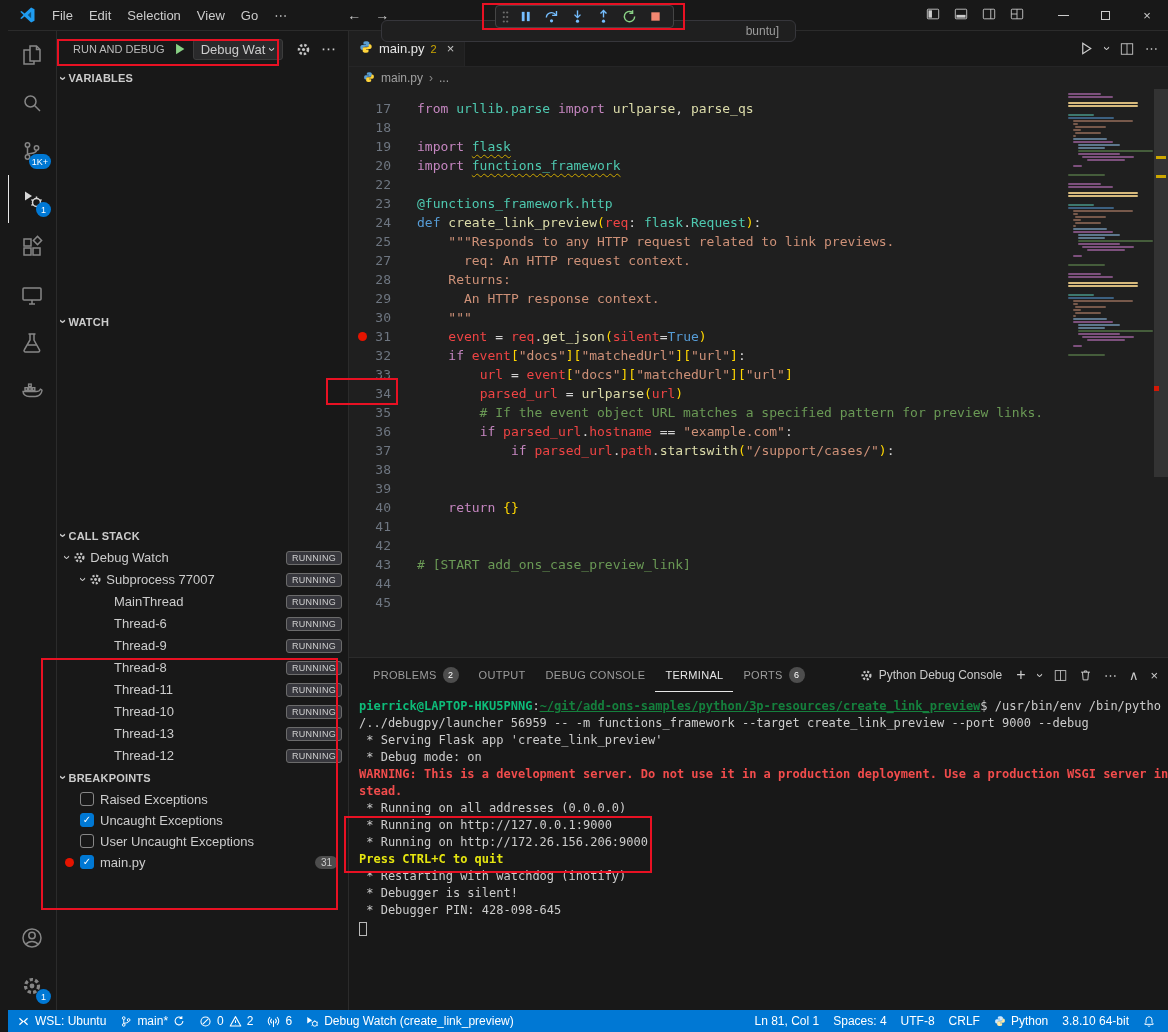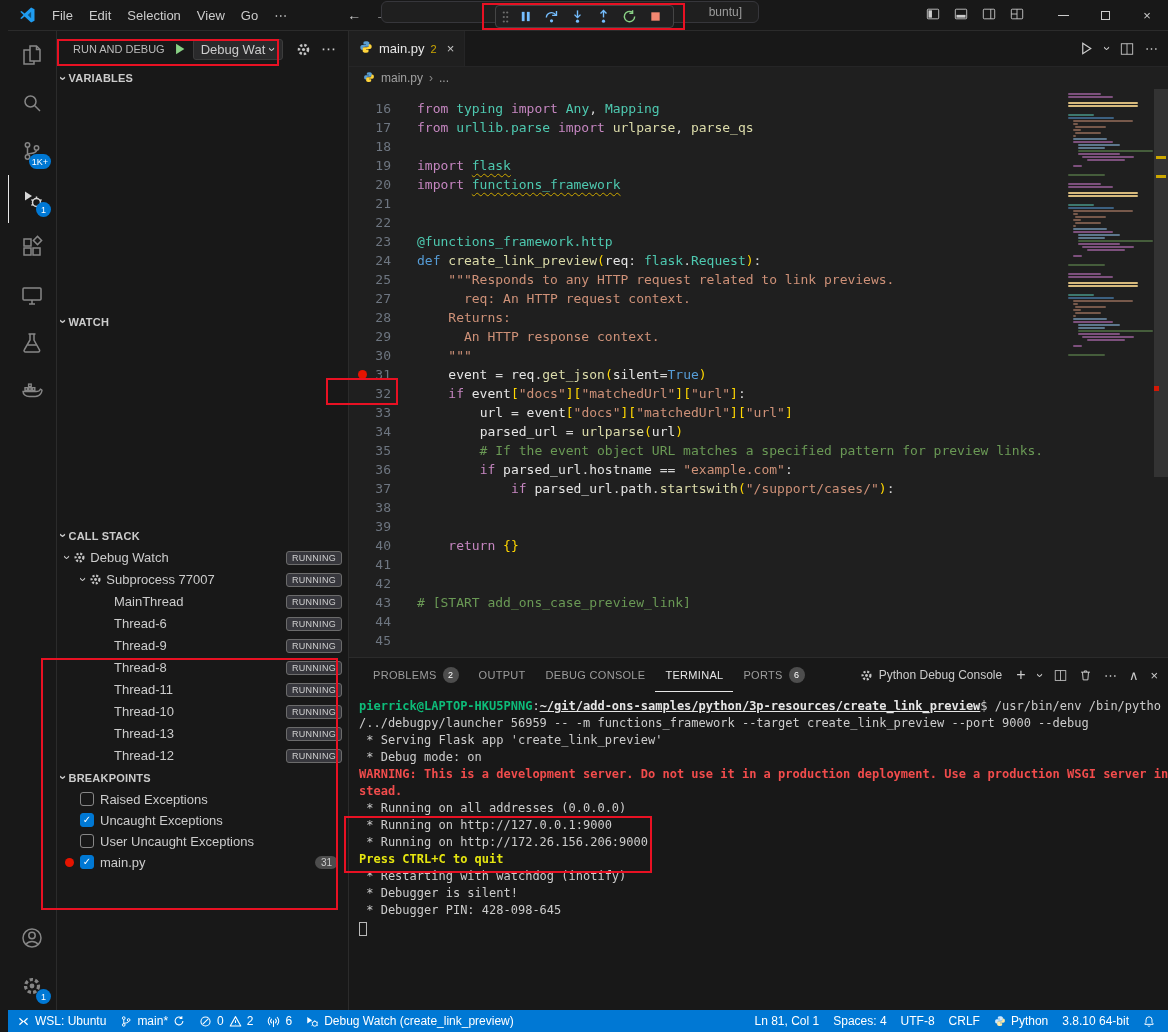--- a/index.html
+++ b/index.html
@@ -5,21 +5,21 @@
 *{margin:0;padding:0;box-sizing:border-box;}
 html,body{width:1168px;height:1032px;overflow:hidden;background:#1f1f1f;font-family:"Liberation Sans",sans-serif;}
 .app{position:relative;width:1168px;height:1032px;display:flex;flex-direction:column;background:#181818;color:#ccc;font-size:13px;padding-left:8px;}
 
 .titlebar{flex:0 0 30px;display:flex;align-items:center;background:#181818;border-bottom:1px solid #2b2b2b;position:relative;z-index:5;}
 .logo{margin:0 8px 0 10px;display:flex;align-items:center;}
 .menubar{display:flex;align-items:center;}
 .menu-item{padding:3px 8px;font-size:13px;color:#cccccc;border-radius:4px;cursor:pointer;}
 .nav-arrows{display:flex;gap:14px;margin-left:52px;color:#cfcfcf;font-size:14px;}
 .nav-arrows span{cursor:pointer;}
-.command-center{position:absolute;left:373px;top:1px;width:378px;height:22px;background:#1f1f1f;border:1px solid #36363b;border-radius:6px;color:#9d9d9d;font-size:12px;display:flex;align-items:center;justify-content:flex-end;padding-right:16px;z-index:4;}
+.command-center{position:absolute;left:373px;top:20px;width:415px;height:22px;background:#1f1f1f;border:1px solid #36363b;border-radius:6px;color:#9d9d9d;font-size:12px;display:flex;align-items:center;justify-content:flex-end;padding-right:16px;z-index:4;}
 .debug-toolbar{position:absolute;left:487px;top:5px;height:23px;display:flex;align-items:center;gap:2px;background:#202021;border:1px solid #454545;border-radius:4px;padding:0 6px;z-index:10;}
 .dbg-btn{width:24px;height:21px;display:flex;align-items:center;justify-content:center;cursor:pointer;}
 .grip{display:flex;align-items:center;margin-right:2px;cursor:grab;}
 .window-controls{margin-left:auto;display:flex;align-items:center;height:30px;}
 .layout-icons{display:flex;gap:14px;margin-right:18px;align-items:center;}
 .wc-btn{width:42px;height:30px;display:flex;align-items:center;justify-content:center;color:#cccccc;cursor:pointer;font-size:13px;}
 .wc-min{width:11px;height:1px;background:#ccc;}
 .wc-max{width:9px;height:9px;border:1px solid #ccc;}
 
 .main{flex:1;display:flex;min-height:0;}
@@ -67,21 +67,21 @@
 .editor-actions span{cursor:pointer;display:flex;align-items:center;}
 .breadcrumb{flex:0 0 22px;display:flex;align-items:center;gap:6px;padding-left:14px;font-size:12px;color:#a0a0a0;background:#1f1f1f;cursor:pointer;}
 .bc-chev{color:#868686;font-size:12px;}
 .code-area{flex:0 0 568px;background:#1f1f1f;display:flex;min-width:0;position:relative;overflow:hidden;}
 .code-scroll{flex:1;padding-top:10px;overflow:hidden;font-family:"DejaVu Sans Mono",monospace;font-size:13px;line-height:19px;}
 .code-line{display:flex;height:19px;}
 .gutter{flex:0 0 68px;position:relative;text-align:right;padding-right:26px;color:#6e7681;cursor:pointer;}
 .bp-dot{position:absolute;left:9px;top:5px;width:9px;height:9px;border-radius:50%;background:#e51400;}
 .code-text{white-space:pre;cursor:text;}
 .tok-kw{color:#c586c0;}.tok-def{color:#569cd6;}.tok-fn{color:#dcdcaa;}.tok-cls{color:#4ec9b0;}
-.tok-var{color:#e5e5e5;text-align:right;}.tok-str{color:#ce9178;}.tok-com{color:#6a9955;}.tok-plain{color:#d4d4d4;}.tok-br{color:#ffd700;}
+.tok-var{color:#ef4444;text-align:right;}.tok-str{color:#ce9178;}.tok-com{color:#6a9955;}.tok-plain{color:#d4d4d4;}.tok-br{color:#ffd700;}
 .tok-wavy{text-decoration:underline wavy #cca700;text-decoration-thickness:1px;text-underline-offset:3px;}
 .minimap{flex:0 0 90px;padding-top:4px;background:#1f1f1f;overflow:hidden;}
 .mm-line{height:2px;margin:0 0 1px 4px;border-radius:1px;opacity:.65;}
 .scrollstrip{flex:0 0 14px;position:relative;background:#1f1f1f;cursor:pointer;}
 .sb-thumb{position:absolute;left:0;top:0;width:14px;height:388px;background:rgba(121,121,121,.22);}
 .tick{position:absolute;left:2px;width:10px;height:3px;background:#cca700;}
 .tick-red{position:absolute;left:0;width:5px;height:5px;background:rgba(229,20,0,.9);}
 
 .panel{flex:1;border-top:1px solid #2b2b2b;background:#181818;display:flex;flex-direction:column;min-height:0;}
 .panel-head{flex:0 0 34px;display:flex;align-items:center;padding:0 10px 0 14px;}
@@ -89,21 +89,21 @@
 .panel-tab{height:34px;display:flex;align-items:center;gap:6px;padding:0 10px;font-size:11px;color:#9d9d9d;letter-spacing:.3px;cursor:pointer;border-bottom:1px solid transparent;}
 .panel-tab.active{color:#e7e7e7;border-bottom-color:#e7e7e7;}
 .panel-badge{background:#4d4d4d;color:#fff;font-size:9px;min-width:16px;height:16px;border-radius:8px;display:flex;align-items:center;justify-content:center;padding:0 3px;}
 .panel-actions{margin-left:auto;display:flex;align-items:center;gap:12px;color:#ccc;font-size:13px;text-align:center;}
 .panel-actions>span{cursor:pointer;display:flex;align-items:center;}
 .console-label{display:flex;align-items:center;gap:6px;font-size:12px;color:#ccc;cursor:pointer;margin-right:2px;}
 .terminal{flex:1;overflow:hidden;padding:6px 2px 0 10px;font-family:"DejaVu Sans Mono",monospace;font-size:12px;line-height:17px;}
 .term-line{white-space:pre;height:17px;}
 .t-plain{color:#cccccc;}
 .t-green{color:#0dbc79;font-weight:bold;}
-.t-blue{color:#e5e5e5;font-weight:bold;text-decoration:underline;text-align:right;}
+.t-blue{color:#15803d;font-weight:bold;text-decoration:underline;text-align:right;}
 .t-red{color:#f14c4c;font-weight:bold;}
 .t-yellow{color:#e5e510;font-weight:bold;}
 .term-cursor{width:8px;height:14px;border:1px solid #b9b9b9;margin-top:3px;}
 
 .statusbar{flex:0 0 22px;background:#0078d4;display:flex;align-items:center;color:#fff;font-size:12px;z-index:6;}
 .status-left{display:flex;align-items:center;height:22px;padding-left:2px;}
 .status-right{margin-left:auto;display:flex;align-items:center;height:22px;padding-right:6px;}
 .status-item{display:flex;align-items:center;gap:5px;padding:0 7px;height:22px;cursor:pointer;white-space:nowr
 ap;}
 .st-ico{display:flex;align-items:center;}
@@ -477,42 +477,34 @@
               <path d="M8.2 14.5c2.6 0 2.7-1.2 2.7-2v-1.6H8.1v-.7h4.3c1.4 0 2.1-1.2 2.1-2.7 0-1.5-.7-2.7-2.1-2.7h-1.2v1.6c0 1.1-.9 2-2 2H6c-1 0-1.8.8-1.8 1.8v2.3c0 1.3 1.2 2 4 2z" fill="#ffd43b"></path>
             </svg></span>
         <span>main.py</span>
         <span class="bc-chev">›</span>
         <span>...</span>
       </div>
       <div class="code-area">
         <div class="code-scroll">
           <div>
               <div class="code-line">
-                <div class="gutter">16</div>
-                <div class="code-text"><span class="tok-kw">from </span><span class="tok-cls">typing </span><span class="tok-kw">import </span><span class="tok-cls">Any</span><span class="tok-plain">, </span><span class="tok-cls">Mapping</span></div>
-              </div>
-              <div class="code-line">
                 <div class="gutter">17</div>
                 <div class="code-text"><span class="tok-kw">from </span><span class="tok-cls">urllib.parse </span><span class="tok-kw">import </span><span class="tok-fn">urlparse</span><span class="tok-plain">, </span><span class="tok-fn">parse_qs</span></div>
               </div>
               <div class="code-line">
                 <div class="gutter">18</div>
                 <div class="code-text"></div>
               </div>
               <div class="code-line">
                 <div class="gutter">19</div>
                 <div class="code-text"><span class="tok-kw">import </span><span class="tok-cls tok-wavy">flask</span></div>
               </div>
               <div class="code-line">
                 <div class="gutter">20</div>
                 <div class="code-text"><span class="tok-kw">import </span><span class="tok-cls tok-wavy">functions_framework</span></div>
-              </div>
-              <div class="code-line">
-                <div class="gutter">21</div>
-                <div class="code-text"></div>
               </div>
               <div class="code-line">
                 <div class="gutter">22</div>
                 <div class="code-text"></div>
               </div>
               <div class="code-line">
                 <div class="gutter">23</div>
                 <div class="code-text"><span class="tok-cls">@functions_framework.http</span></div>
               </div>
               <div class="code-line">

